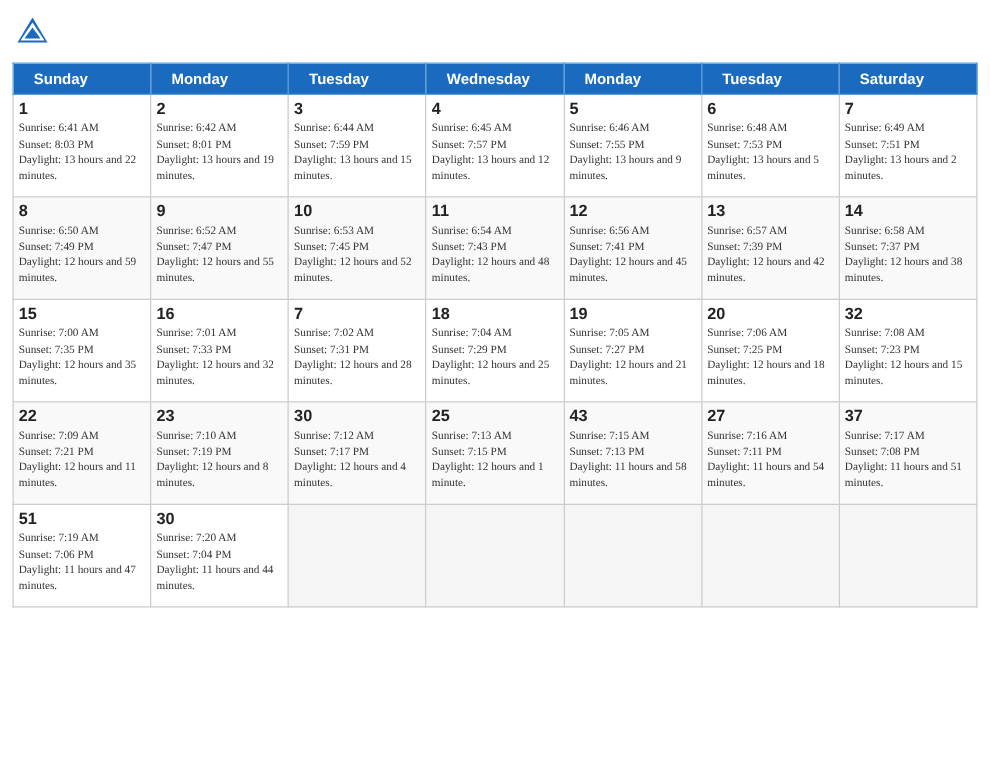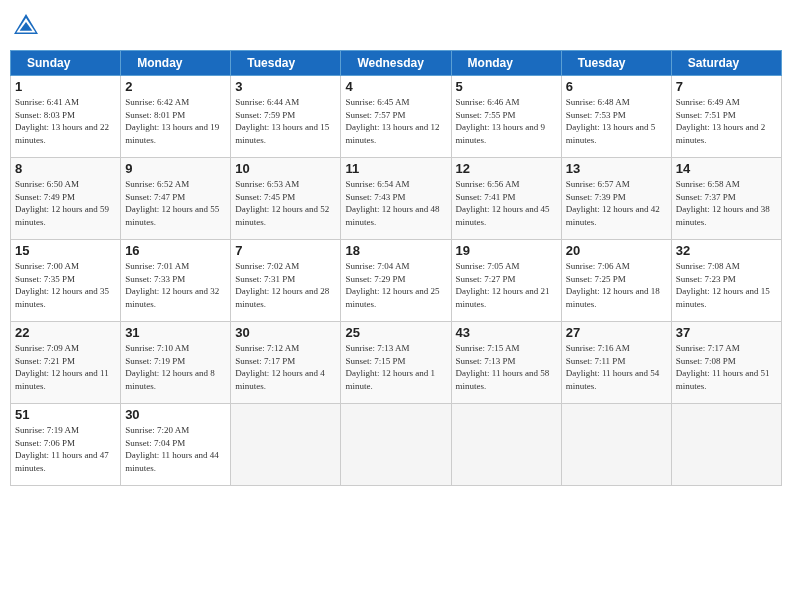--- a/index.html
+++ b/index.html
@@ -221,21 +221,21 @@
           <span class="day-num">32</span>
           <div class="cell-text">Sunrise: 7:08 AM<br>Sunset: 7:23 PM<br>Daylight: 12 hours and 15 minutes.</div>
         </td>
       </tr>
       <tr class="row-even">
         <td>
           <span class="day-num">22</span>
           <div class="cell-text">Sunrise: 7:09 AM<br>Sunset: 7:21 PM<br>Daylight: 12 hours and 11 minutes.</div>
         </td>
         <td>
-          <span class="day-num">31</span>
+          <span class="day-num">23</span>
           <div class="cell-text">Sunrise: 7:10 AM<br>Sunset: 7:19 PM<br>Daylight: 12 hours and 8 minutes.</div>
         </td>
         <td>
           <span class="day-num">30</span>
           <div class="cell-text">Sunrise: 7:12 AM<br>Sunset: 7:17 PM<br>Daylight: 12 hours and 4 minutes.</div>
         </td>
         <td>
           <span class="day-num">25</span>
           <div class="cell-text">Sunrise: 7:13 AM<br>Sunset: 7:15 PM<br>Daylight: 12 hours and 1 minute.</div>
         </td>

